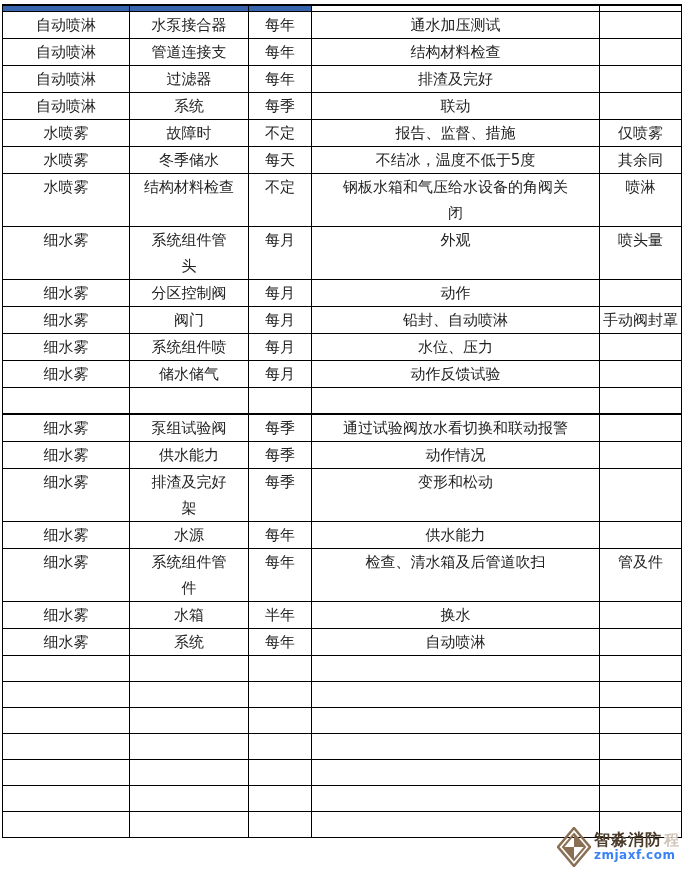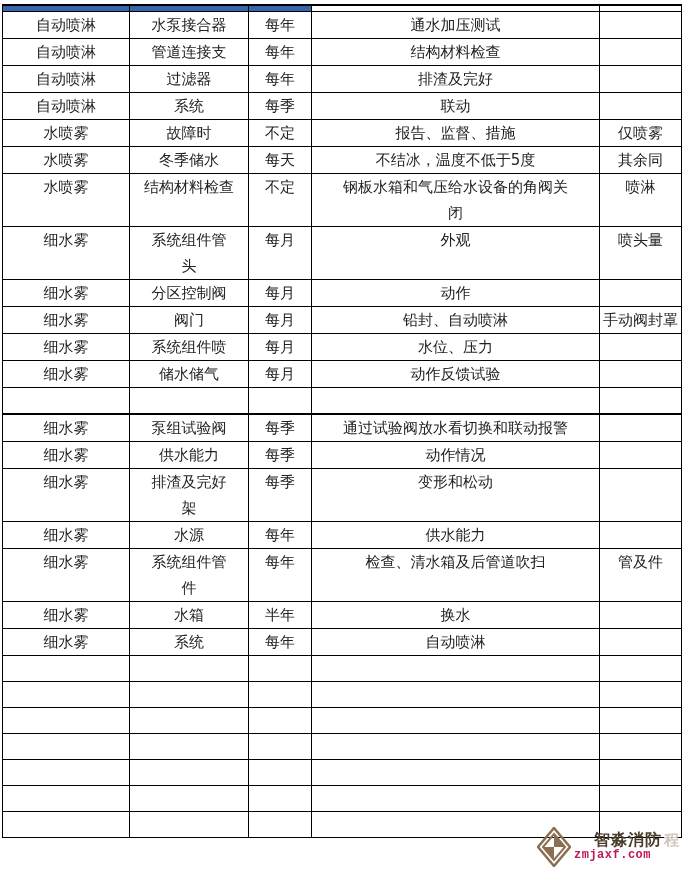--- a/index.html
+++ b/index.html
@@ -24,23 +24,23 @@
   tr.sliver td.blue{background:#3765ad;}
   td.note-small{font-size:9px;line-height:26px;}
   tr.divider-top td{border-top:2px solid #000;}
   .watermark{
     position:absolute;right:3px;bottom:5px;
     display:flex;align-items:center;gap:3px;
   }
   .wm-logo{flex:0 0 auto;}
   .wm-textcol{display:flex;flex-direction:column;line-height:1.05;}
   .wm-brandline{display:flex;align-items:flex-end;}
-  .wm-brand{font-size:16px;font-weight:bold;color:#4a3b2a;letter-spacing:1px;margin-left:20px;}
+  .wm-brand{font-size:16px;font-weight:bold;color:#4a3b2a;letter-spacing:1px;}
   .wm-ghost{font-size:15px;font-weight:bold;color:#cfc5b8;margin-left:2px;}
-  .wm-url{font-size:12px;font-weight:bold;color:#be185d;letter-spacing:0.5px;font-family:Liberation Mono, monospace;}
+  .wm-url{font-size:12px;font-weight:bold;color:#3b82f6;letter-spacing:0.5px;}
 </style>
 </head>
 <body>
 
 <table class="maint">
   <colgroup>
     <col style="width:127px">
     <col style="width:119px">
     <col style="width:63px">
     <col style="width:288px">

